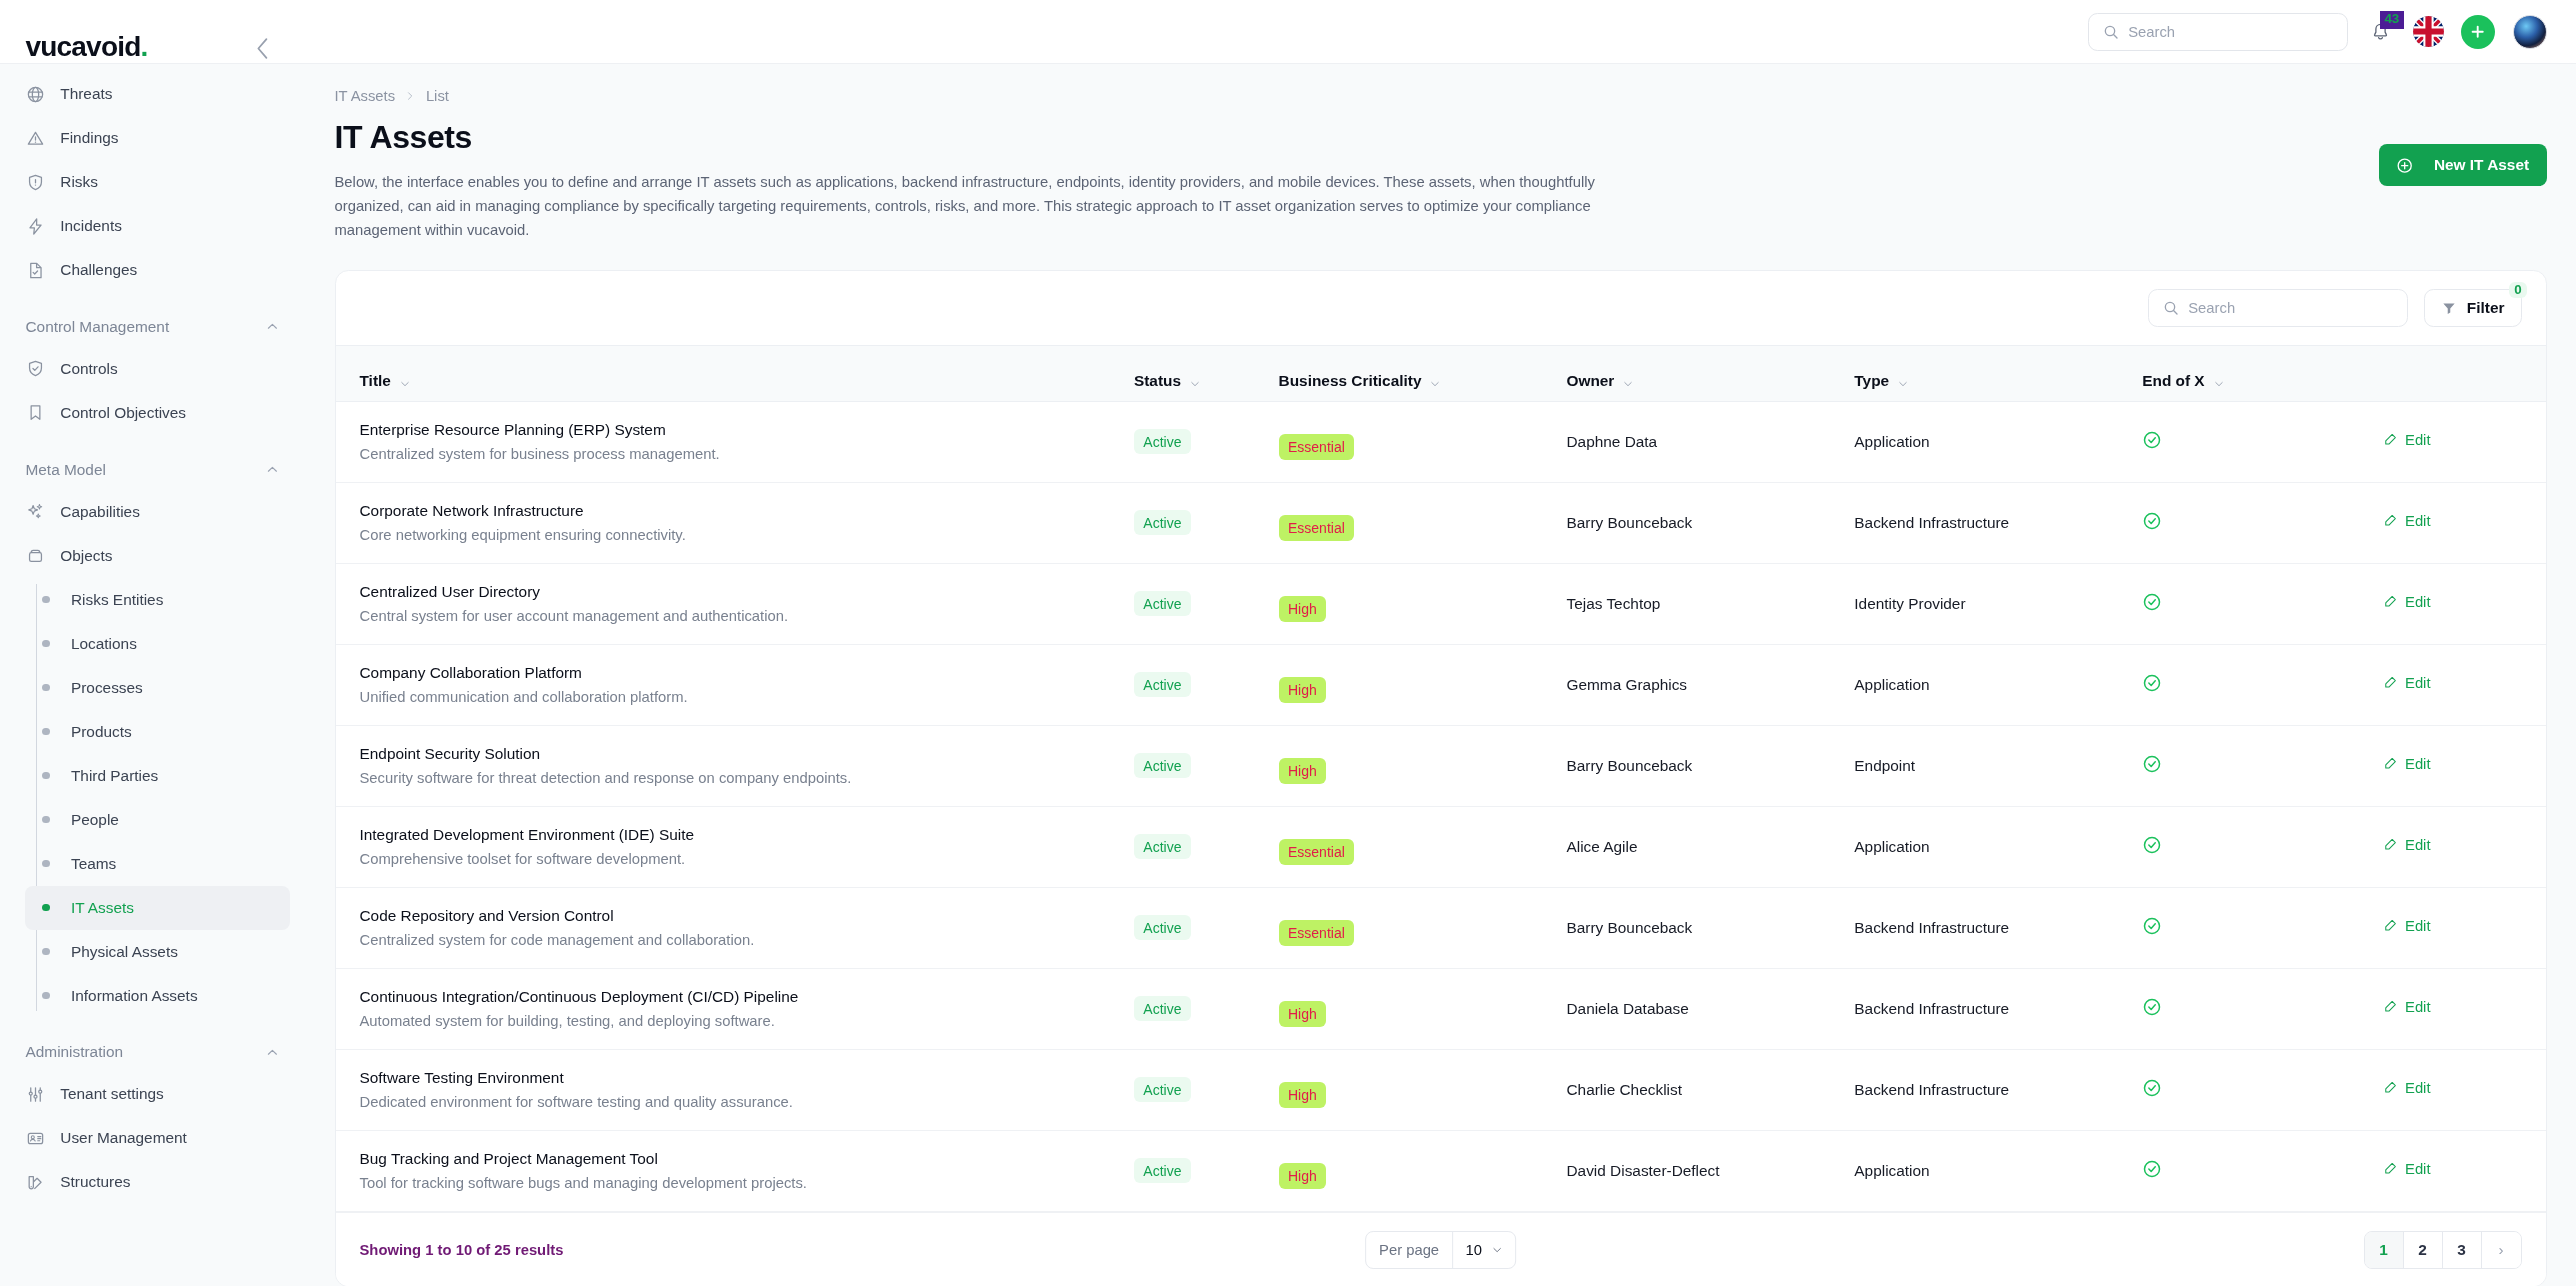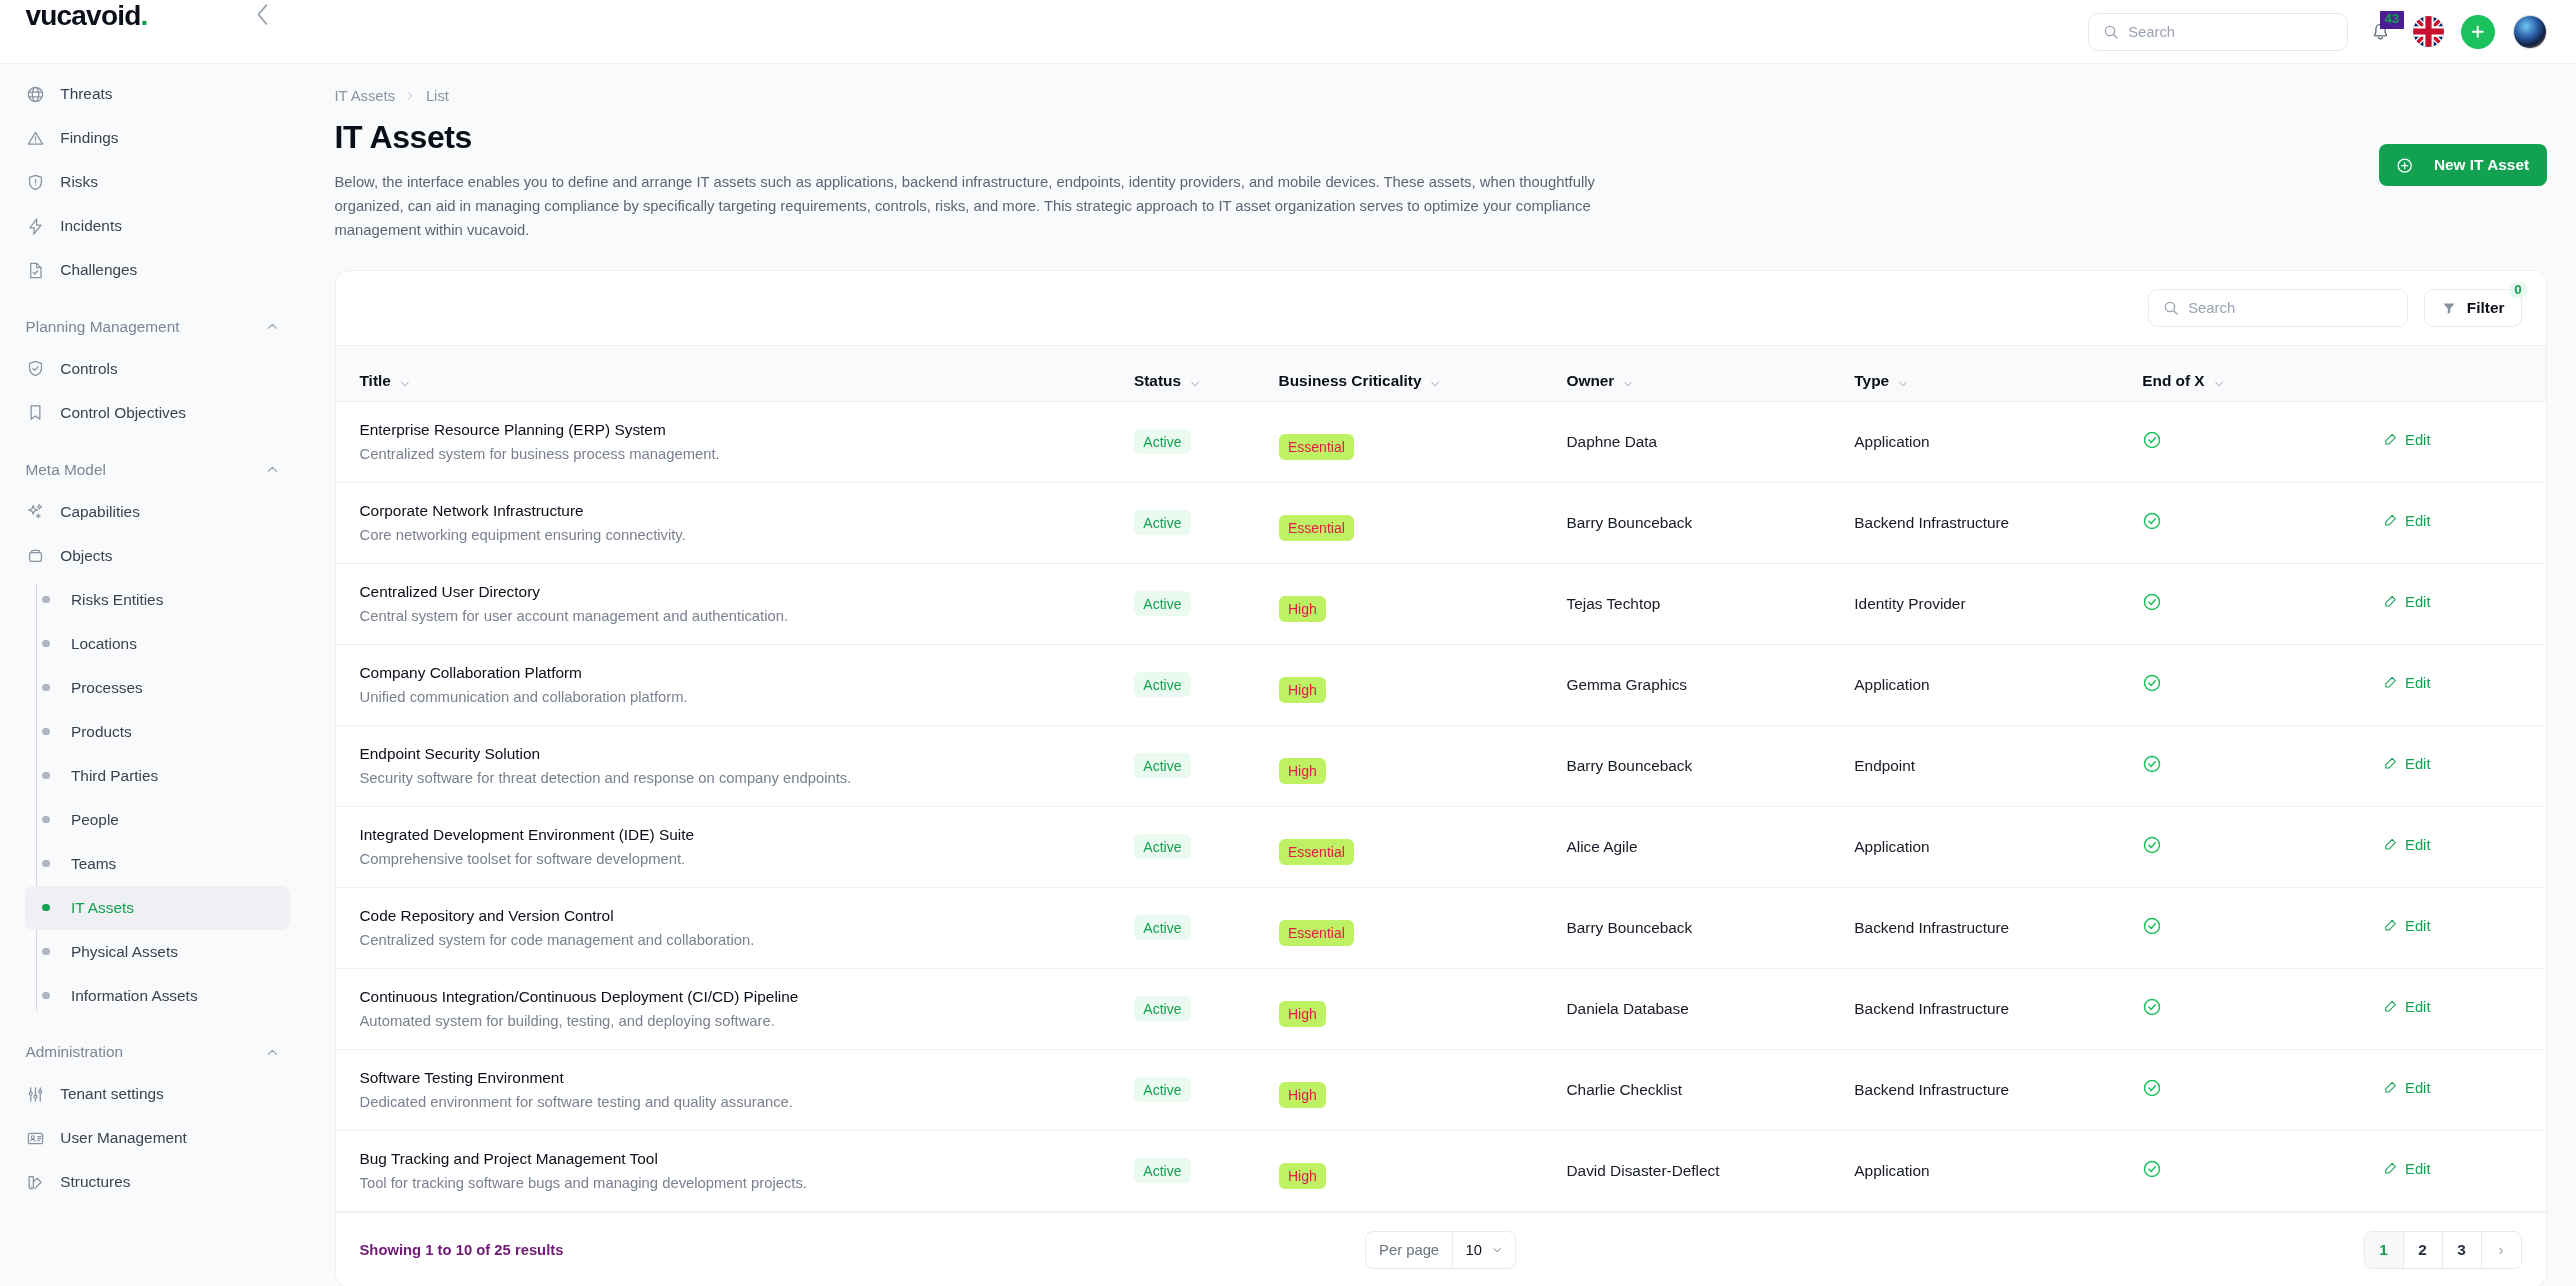--- a/index.html
+++ b/index.html
@@ -14,21 +14,21 @@
   
   .topbar {
     height: 64px; min-height: 64px;
     display: flex; align-items: center;
     background: #ffffff;
     border-bottom: 0.7px solid #eef0f3;
     position: relative; z-index: 5;
   }
   .brand-zone {
     width: 305px; min-width: 305px;
-    display: flex; align-items: flex-start;
+    display: flex; align-items: flex-end;
     justify-content: space-between;
     padding: 0 28px 0 25.5px;
     height: 100%;
   }
   .brand {
     font-size: 28px; font-weight: 700;
     letter-spacing: -0.8px; color: #0b0f1a;
   }
   .brand .dot { color: #12a150; }
   .collapse-btn {
@@ -353,21 +353,21 @@
         <svg width="19" height="19" viewBox="0 0 24 24" fill="none">
           <path d="M6 3h7.5L19 8.4V21H6z" stroke="#8a92a0" stroke-width="1.6" stroke-linejoin="round"></path>
           <path d="M13.4 3v5.4H19" stroke="#8a92a0" stroke-width="1.6" stroke-linejoin="round"></path>
           <path d="M9 14.4l2 2 3.6-3.8" stroke="#8a92a0" stroke-width="1.6" stroke-linecap="round" stroke-linejoin="round"></path>
         </svg>
       </span>
       <span class="lbl">Challenges</span>
     </div>
 
     <div class="group-head">
-      <span>Planning Management</span>
+      <span>Control Management</span>
       <svg width="14.8" height="14.8" viewBox="0 0 24 24" fill="none">
         <path d="M5.5 15 12 8.6 18.5 15" stroke="#9aa2b1" stroke-width="1.8" stroke-linecap="round" stroke-linejoin="round"></path>
       </svg>
     </div>
     <div class="nav-item">
       <span class="ico">
         <svg width="19" height="19" viewBox="0 0 24 24" fill="none">
           <path d="M12 3l7.5 2.6v5.9c0 4.6-3.1 8-7.5 9.5-4.4-1.5-7.5-4.9-7.5-9.5V5.6z" stroke="#8a92a0" stroke-width="1.6" stroke-linejoin="round"></path>
           <path d="M8.8 12l2.3 2.3 4.1-4.4" stroke="#8a92a0" stroke-width="1.6" stroke-linecap="round" stroke-linejoin="round"></path>
         </svg>

